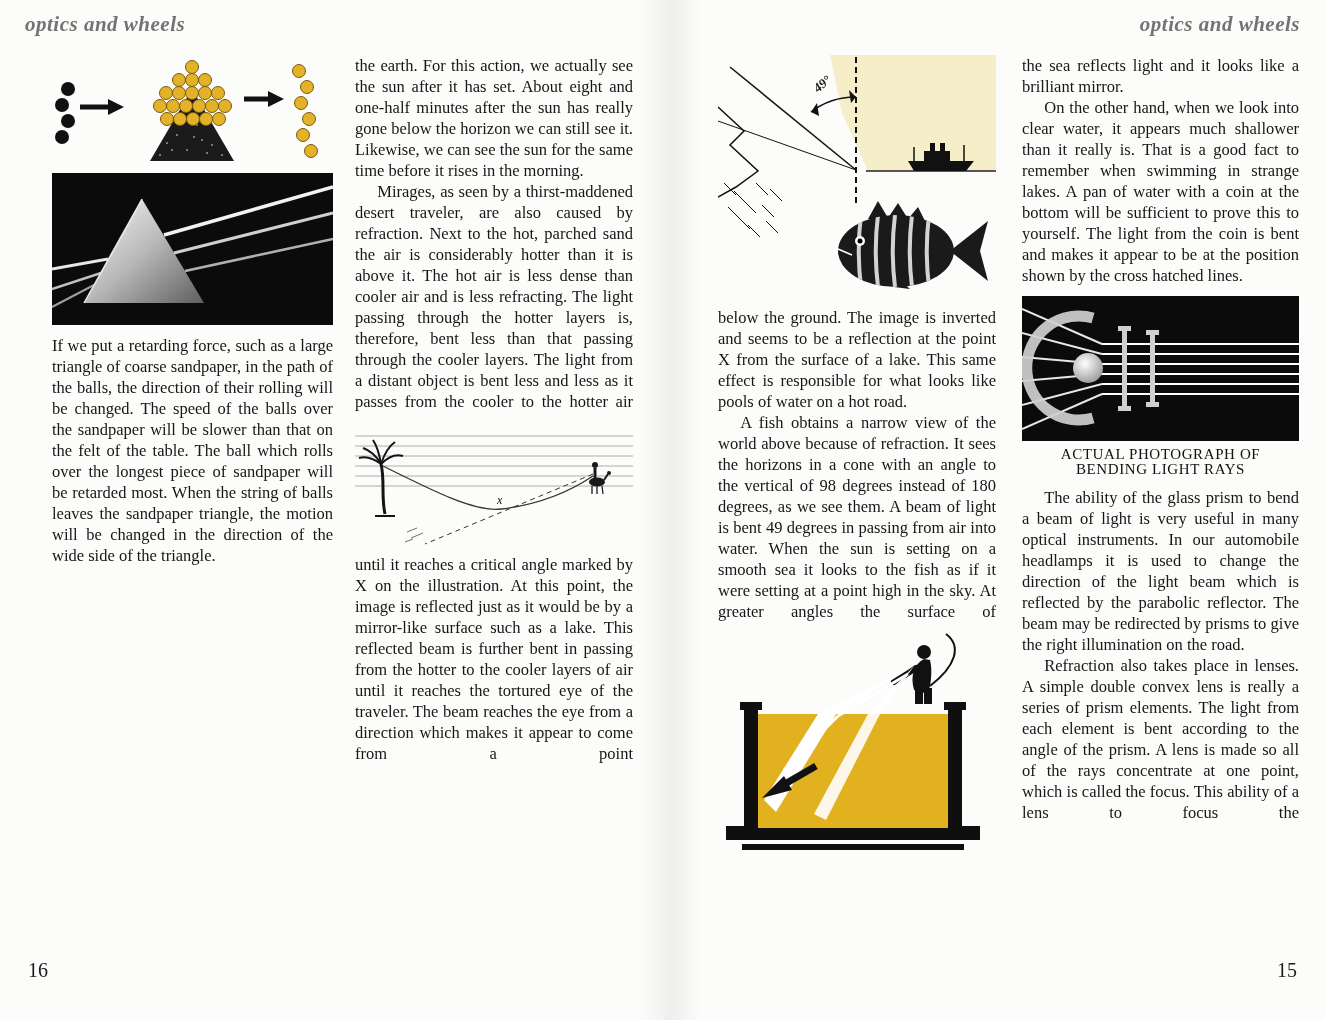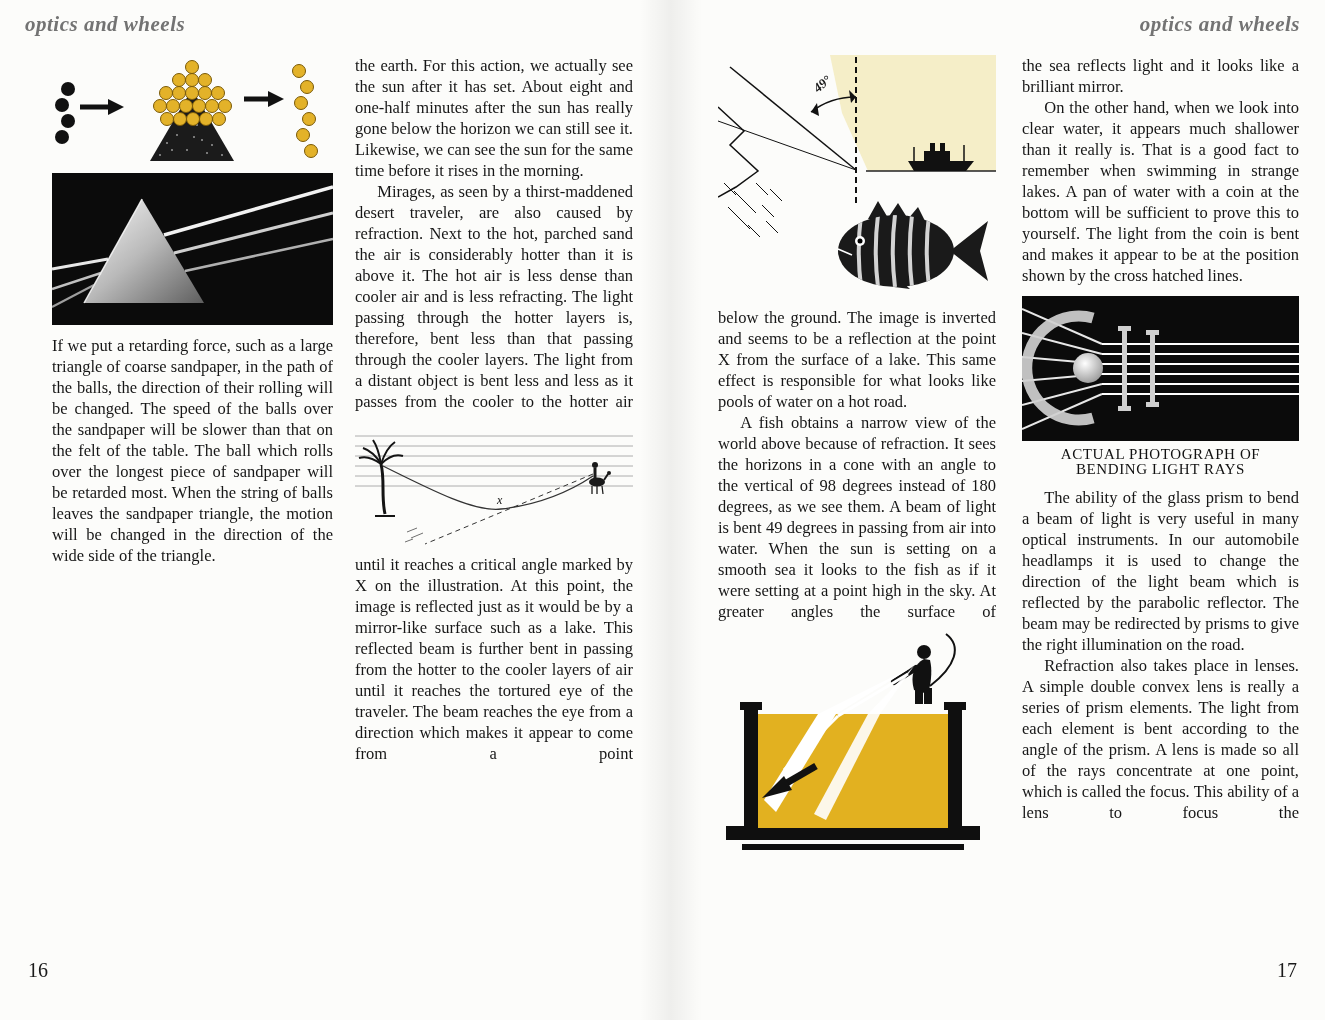--- a/index.html
+++ b/index.html
@@ -324,13 +324,13 @@
 
   <div class="fig-caption">ACTUAL PHOTOGRAPH OF BENDING LIGHT RAYS</div>
 
   <p class="indent">The ability of the glass prism to bend a beam of light is very useful in many optical instruments. In our automobile headlamps it is used to change the direction of the light beam which is reflected by the parabolic reflector. The beam may be redirected by prisms to give the right illumination on the road.</p>
   <p class="indent cont">Refraction also takes place in lenses. A simple double convex lens is really a series of prism elements. The light from each element is bent according to the angle of the prism. A lens is made so all of the rays concentrate at one point, which is called the focus. This ability of a lens to focus the</p>
 </div>
 
 <div class="gutter"></div>
 
 <div class="folio left">16</div>
-<div class="folio right">17</div>
+<div class="folio right">15</div>
 
 </body></html>

